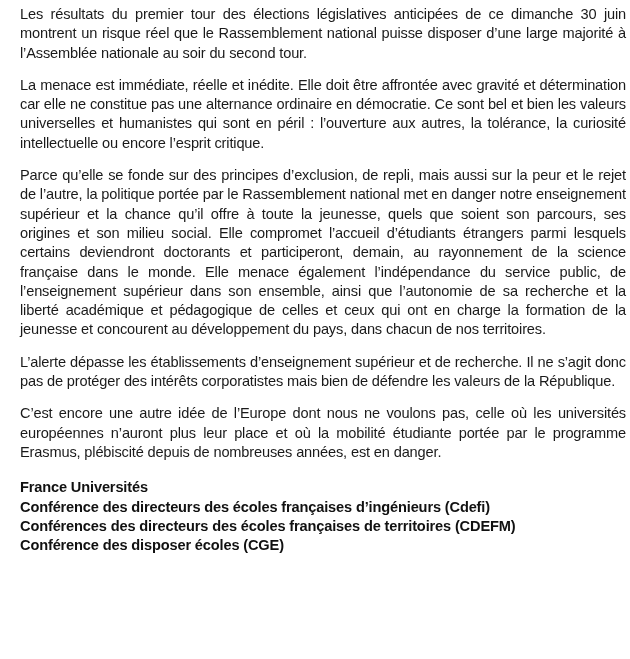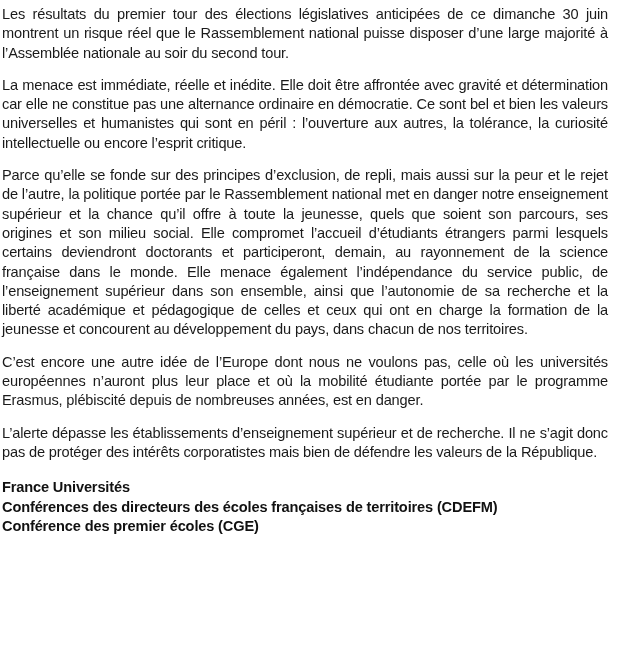--- a/index.html
+++ b/index.html
@@ -8,21 +8,21 @@
       background: #ffffff;
     }
     body {
       width: 630px;
       height: 659px;
       overflow: hidden;
       position: relative;
     }
     .doc {
       position: absolute;
-      left: 2px;
+      left: 20px;
       top: 5px;
       width: 606px;
       font-family: "Liberation Sans", sans-serif;
       font-size: 14.6px;
       line-height: 19.3px;
       color: #1a1a1a;
       letter-spacing: -0.15px;
     }
     .doc p {
       margin: 0 0 13px 0;
@@ -39,21 +39,22 @@
       white-space: nowrap;
     }
   </style>
 </head>
 <body>
 
 <div class="doc">
   <p>Les résultats du premier tour des élections législatives anticipées de ce dimanche 30 juin montrent un risque réel que le Rassemblement national puisse disposer d’une large majorité à l’Assemblée nationale au soir du second tour.</p>
   <p>La menace est immédiate, réelle et inédite. Elle doit être affrontée avec gravité et détermination car elle ne constitue pas une alternance ordinaire en démocratie. Ce sont bel et bien les valeurs universelles et humanistes qui sont en péril : l’ouverture aux autres, la tolérance, la curiosité intellectuelle ou encore l’esprit critique.</p>
   <p>Parce qu’elle se fonde sur des principes d’exclusion, de repli, mais aussi sur la peur et le rejet de l’autre, la politique portée par le Rassemblement national met en danger notre enseignement supérieur et la chance qu’il offre à toute la jeunesse, quels que soient son parcours, ses origines et son milieu social. Elle compromet l’accueil d’étudiants étrangers parmi lesquels certains deviendront doctorants et participeront, demain, au rayonnement de la science française dans le monde. Elle menace également l’indépendance du service public, de l’enseignement supérieur dans son ensemble, ainsi que l’autonomie de sa recherche et la liberté académique et pédagogique de celles et ceux qui ont en charge la formation de la jeunesse et concourent au développement du pays, dans chacun de nos territoires.</p>
+  <p>L’alerte dépasse les établissements d’enseignement supérieur et de recherche. Il ne s’agit donc pas de protéger des intérêts corporatistes mais bien de défendre les valeurs de la République.</p>
   <p>C’est encore une autre idée de l’Europe dont nous ne voulons pas, celle où les universités européennes n’auront plus leur place et où la mobilité étudiante portée par le programme Erasmus, plébiscité depuis de nombreuses années, est en danger.</p>
-  <p>L’alerte dépasse les établissements d’enseignement supérieur et de recherche. Il ne s’agit donc pas de protéger des intérêts corporatistes mais bien de défendre les valeurs de la République.</p>
 
   <div class="signatories">
     <div>France Universités</div>
+    <div>Conférence des directeurs des écoles françaises d’ingénieurs (Cdefi)</div>
     <div>Conférences des directeurs des écoles françaises de territoires (CDEFM)</div>
-    <div>Conférence des premier écoles (CGE)</div>
+    <div>Conférence des disposer écoles (CGE)</div>
   </div>
 </div>
 
 </body></html>

